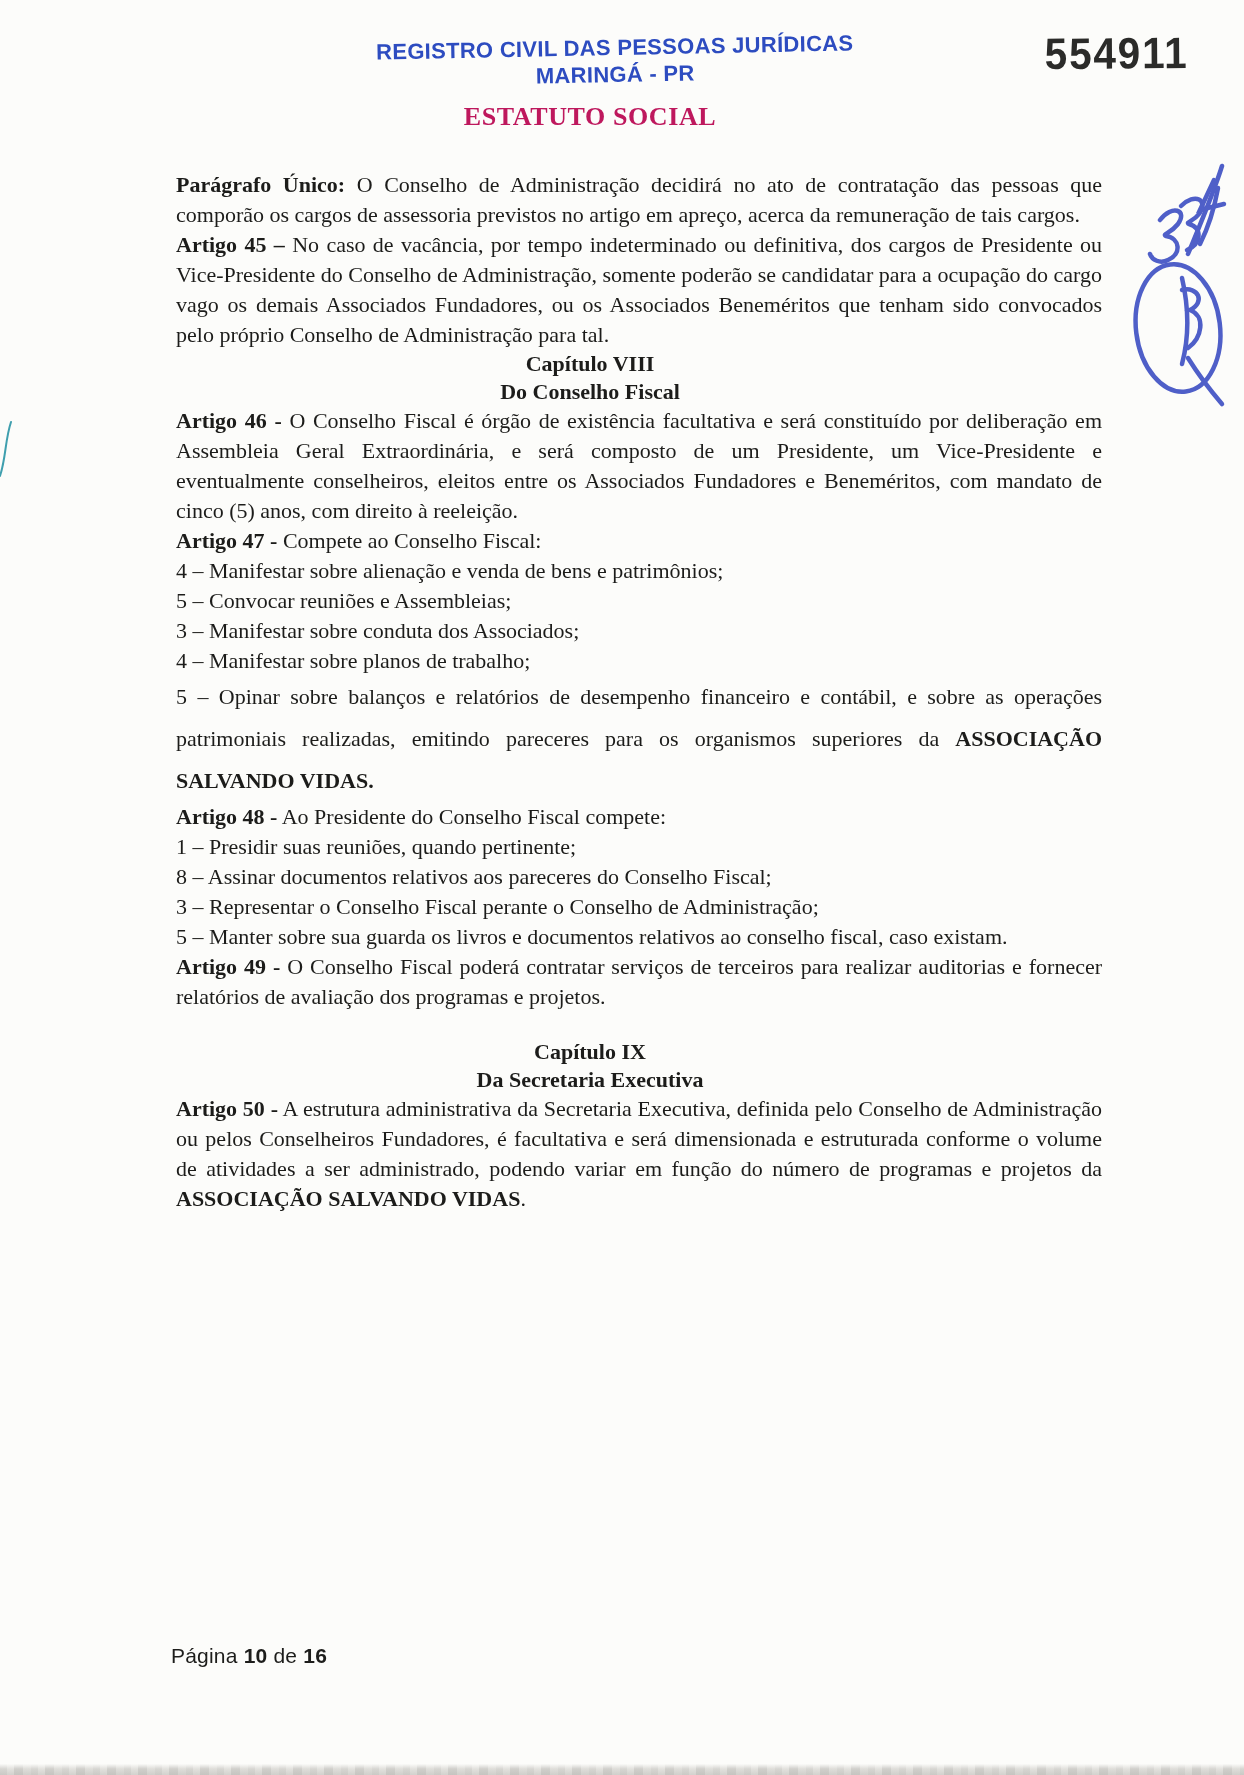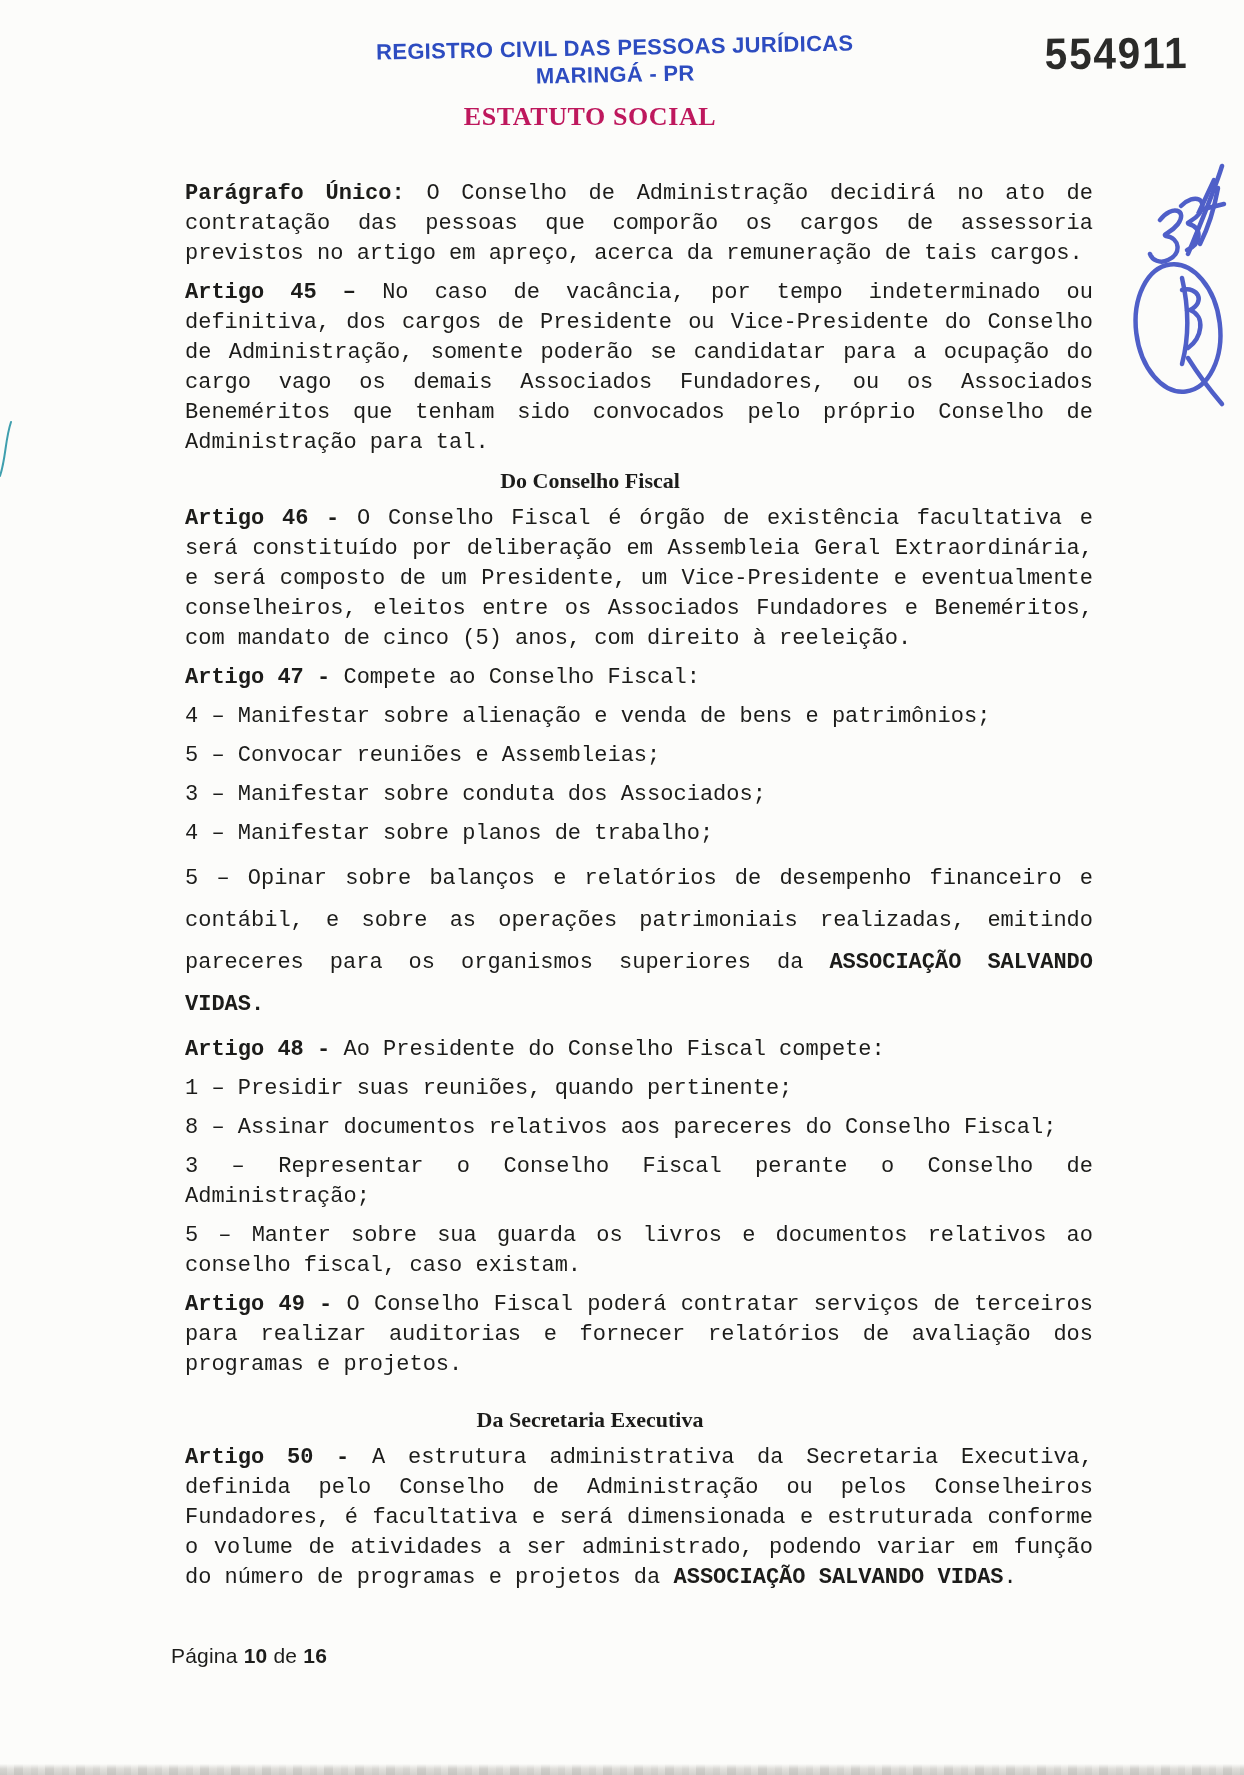--- a/index.html
+++ b/index.html
@@ -40,21 +40,21 @@
     font-size:26px;
     letter-spacing:0.6px;
     color:#be185d;
   }
   
   .body-flow {
     position:absolute; left:176px; top:170px; width:926px;
     font-size:22px; line-height:30px;
     text-align:justify;
   }
-  .body-flow p { margin:9px;font-family:Liberation Mono, monospace; }
+  .body-flow p { margin:0; }
   b { font-weight:700; }
   .p-unico   { margin-top:30px; }
   .art45     { margin-top:18px; }
   .chapter   { width:828px; text-align:center; font-weight:700; line-height:28px; }
   .chapter div { text-align:center; }
   .cap8      { margin-top:0; }
   .art46     { margin-top:24px; }
   .art47head { margin-top:22px; }
   .it-a47-1  { margin-top:24px; }
   .it-a47-2  { margin-top:16px; }
@@ -121,20 +121,21 @@
     <path d="M14 4 C8 22 9 40 3 58" stroke="#3f9fae" stroke-width="2" stroke-linecap="round"></path>
   </svg>
 
   <div class="body-flow">
 
     <p class="p-unico"><b>Parágrafo Único:</b> <span>O Conselho de Administração decidirá no ato de contratação das pessoas que comporão os cargos de assessoria previstos no artigo em apreço, acerca da remuneração de tais cargos.</span></p>
 
     <p class="art45"><b>Artigo 45 –</b> <span>No caso de vacância, por tempo indeterminado ou definitiva, dos cargos de Presidente ou Vice-Presidente do Conselho de Administração, somente poderão se candidatar para a ocupação do cargo vago os demais Associados Fundadores, ou os Associados Beneméritos que tenham sido convocados pelo próprio Conselho de Administração para tal.</span></p>
 
     <div class="chapter cap8">
+      <div>Capítulo VIII</div>
       <div>Do Conselho Fiscal</div>
     </div>
 
     <p class="art46"><b>Artigo 46 -</b> <span>O Conselho Fiscal é órgão de existência facultativa e será constituído por deliberação em Assembleia Geral Extraordinária, e será composto de um Presidente, um Vice-Presidente e eventualmente conselheiros, eleitos entre os Associados Fundadores e Beneméritos, com mandato de cinco (5) anos, com direito à reeleição.</span></p>
 
     <p class="art47head"><b>Artigo 47 -</b> <span>Compete ao Conselho Fiscal:</span></p>
 
     <p class="it-a47-1">4 – Manifestar sobre alienação e venda de bens e patrimônios;</p>
     <p class="it-a47-2">5 – Convocar reuniões e Assembleias;</p>
     <p class="it-a47-3">3 – Manifestar sobre conduta dos Associados;</p>
@@ -144,20 +145,21 @@
     <p class="art48head"><b>Artigo 48 -</b> <span>Ao Presidente do Conselho Fiscal compete:</span></p>
 
     <p class="it-a48-1">1 – Presidir suas reuniões, quando pertinente;</p>
     <p class="it-a48-2">8 – Assinar documentos relativos aos pareceres do Conselho Fiscal;</p>
     <p class="it-a48-3">3 – Representar o Conselho Fiscal perante o Conselho de Administração;</p>
     <p class="it-a48-5">5 – Manter sobre sua guarda os livros e documentos relativos ao conselho fiscal, caso existam.</p>
 
     <p class="art49"><b>Artigo 49 -</b> <span>O Conselho Fiscal poderá contratar serviços de terceiros para realizar auditorias e fornecer relatórios de avaliação dos programas e projetos.</span></p>
 
     <div class="chapter cap9">
+      <div>Capítulo IX</div>
       <div>Da Secretaria Executiva</div>
     </div>
 
     <p class="art50"><b>Artigo 50 -</b> <span>A estrutura administrativa da Secretaria Executiva, definida pelo Conselho de Administração ou pelos Conselheiros Fundadores, é facultativa e será dimensionada e estruturada conforme o volume de atividades a ser administrado, podendo variar em função do número de programas e projetos da </span><b>ASSOCIAÇÃO SALVANDO VIDAS</b><span>.</span></p>
 
   </div>
 
   <div class="footer"><span>Página</span> <b>10</b> <span>de</span> <b>16</b></div>
 
   <div class="scan-edge"></div>

